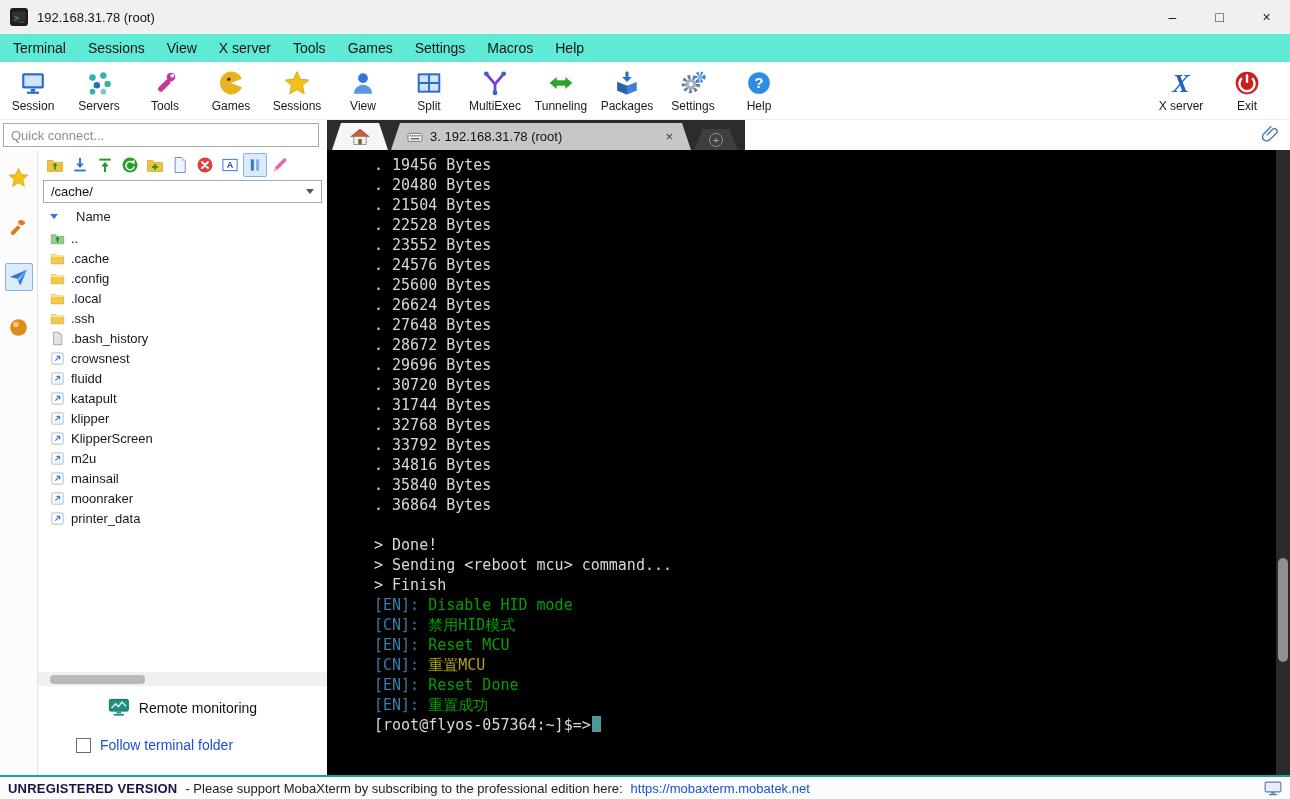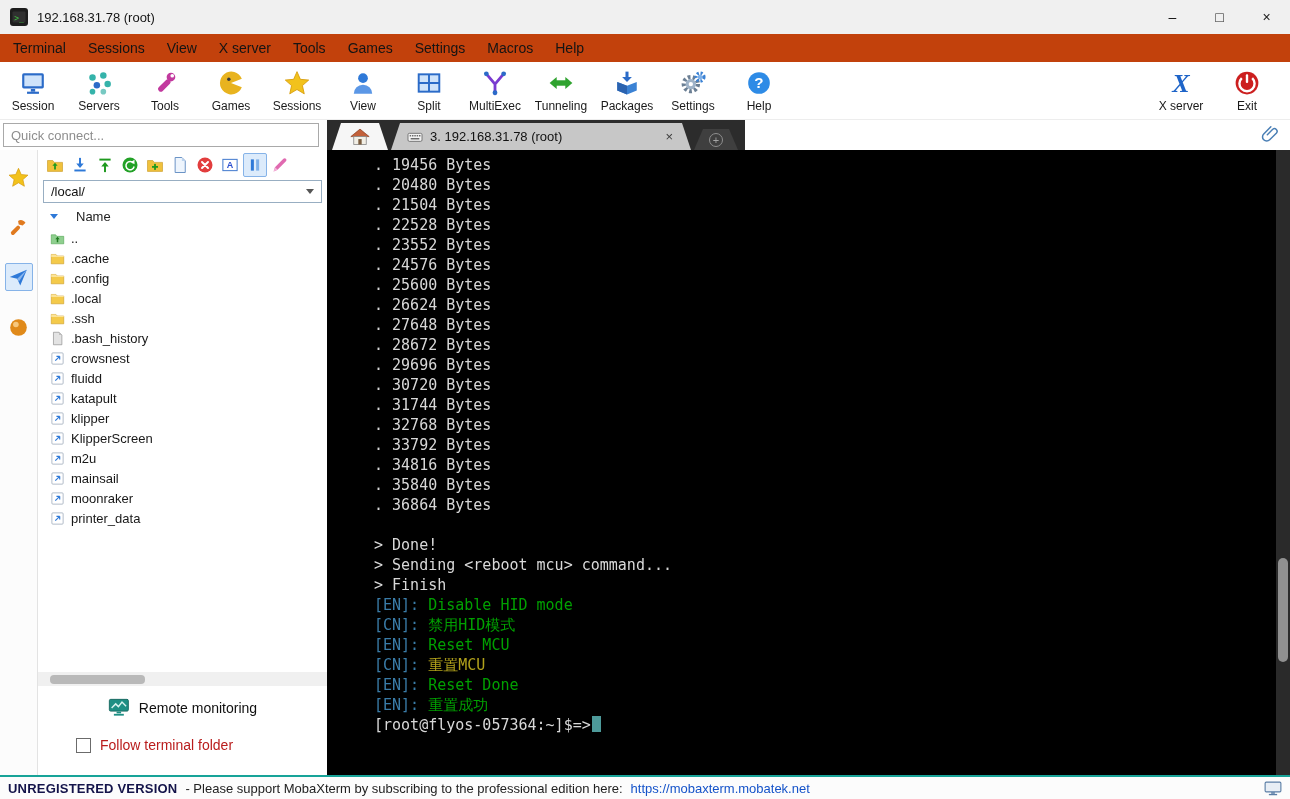--- a/index.html
+++ b/index.html
@@ -7,21 +7,21 @@
 body{position:relative;font-family:"Liberation Sans",sans-serif;background:#fff;overflow:hidden}
 .ic{display:inline-flex;align-items:center;justify-content:center}
 .ic svg{width:100%;height:100%}
 
 .titlebar{position:absolute;top:0;left:0;right:0;height:34px;background:#f0f0f0;display:flex;align-items:center}
 .app-icon{width:18px;height:18px;margin-left:10px;display:inline-flex}
 .title-text{margin-left:9px;font-size:13px;color:#151515}
 .win-controls{margin-left:auto;display:flex;height:100%}
 .win-btn{width:47px;height:100%;display:flex;align-items:center;justify-content:center;font-size:14px;color:#1a1a1a}
 
-.menubar{position:absolute;top:34px;left:0;right:0;height:28px;background:#c2410c;display:flex;align-items:center;font-size:14px;color:#141414;padding-left:2px}
+.menubar{position:absolute;top:34px;left:0;right:0;height:28px;background:#5eead4;display:flex;align-items:center;font-size:14px;color:#141414;padding-left:2px}
 .menu-item{padding:4px 11px}
 
 .toolbar{position:absolute;top:62px;left:0;right:0;height:58px;background:#fff;display:flex;align-items:center;border-bottom:1px solid #ededed}
 .toolbar-left{display:flex}
 .toolbar-right{margin-left:auto;display:flex;margin-right:10px}
 .tbtn{width:66px;display:flex;flex-direction:column;align-items:center;gap:3px;padding-top:2px}
 .tbtn .ic{width:26px;height:26px}
 .tlabel{font-size:12px;color:#1a1a1a}
 
 .tabrow-bg{position:absolute;top:120px;left:0;right:0;height:30px;background:#fff}
@@ -51,21 +51,21 @@
 .tree-header{height:23px;display:flex;align-items:center;gap:18px;padding-left:12px;font-size:13px;color:#222}
 .sort-caret{width:0;height:0;border-left:4px solid transparent;border-right:4px solid transparent;border-top:5px solid #2e79d8}
 .file-tree{flex:1;padding-left:12px;overflow:hidden}
 .titem{height:20px;display:flex;align-items:center;gap:6px;font-size:13px;color:#181818}
 .titem .ic{width:15px;height:15px}
 .hscroll{height:14px;background:#f0f0f0;position:relative}
 .hthumb{position:absolute;left:12px;top:2.5px;width:95px;height:9px;background:#b9b9b9;border-radius:4px}
 .panel-bottom{height:89px}
 .remote-monitoring{display:flex;align-items:center;justify-content:center;gap:9px;margin-top:12px;font-size:14px;color:#101010}
 .rm-icon{width:22px;height:19px;display:inline-flex}
-.follow{display:flex;align-items:center;gap:9px;margin:20px 0 0 38px;font-size:14px;color:#b91c1c}
+.follow{display:flex;align-items:center;gap:9px;margin:20px 0 0 38px;font-size:14px;color:#1d4ed8}
 .cbox{width:15px;height:15px;border:1px solid #6b6b6b;background:#fff}
 
 .terminal{position:absolute;top:150px;left:327px;right:0;bottom:24px;background:#000;font-family:"DejaVu Sans Mono",monospace;font-size:15px;line-height:20px;padding:5px 0 0 6px;cursor:text;overflow:hidden}
 .tline{height:20px;white-space:pre}
 .cursor{display:inline-block;width:9px;height:16px;margin-left:1px;vertical-align:-2px}
 .term-scroll{position:absolute;top:150px;right:0;width:14px;bottom:24px;background:#2a2a2a}
 .term-thumb{position:absolute;left:2px;top:408px;width:10px;height:104px;background:#909090;border-radius:5px}
 
 .statusbar{position:absolute;left:0;right:0;bottom:0;height:24px;background:#fcfcfc;border-top:2px solid #17a398;display:flex;align-items:center;font-size:13px;padding:0 8px;color:#222}
 .sb-version{font-weight:bold;color:#14144a;letter-spacing:.2px}
@@ -406,21 +406,21 @@
       <div class="sicon">
         <span class="ic">
           <svg viewBox="0 0 24 24">
             <path d="M3.5 20.5 l1.8 -5.6 L16.5 3.7 a2.4 2.4 0 0 1 3.4 3.4 L8.7 18.3 z" fill="#e06ab0"></path>
             <path d="M3.5 20.5 l1.8 -5.6 3.8 3.4 z" fill="#f3b1d8"></path>
           </svg>
         </span>
       </div>
     </div>
   <div class="path-row">
-    <span>/local/</span>
+    <span>/cache/</span>
     <span class="path-caret"></span>
   </div>
   <div class="tree-header">
     <span class="sort-caret"></span>
     <span>Name</span>
   </div>
   <div class="file-tree">
       <div class="titem">
         <span class="ic">
           <svg viewBox="0 0 24 24">

